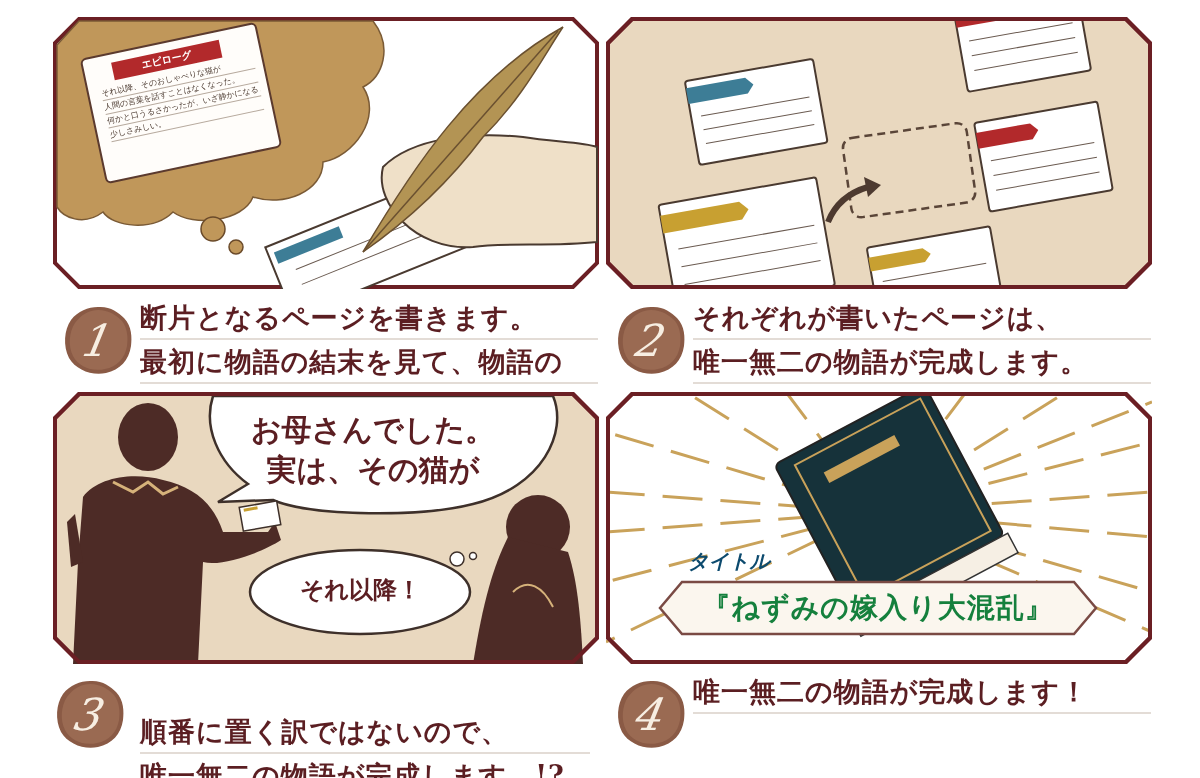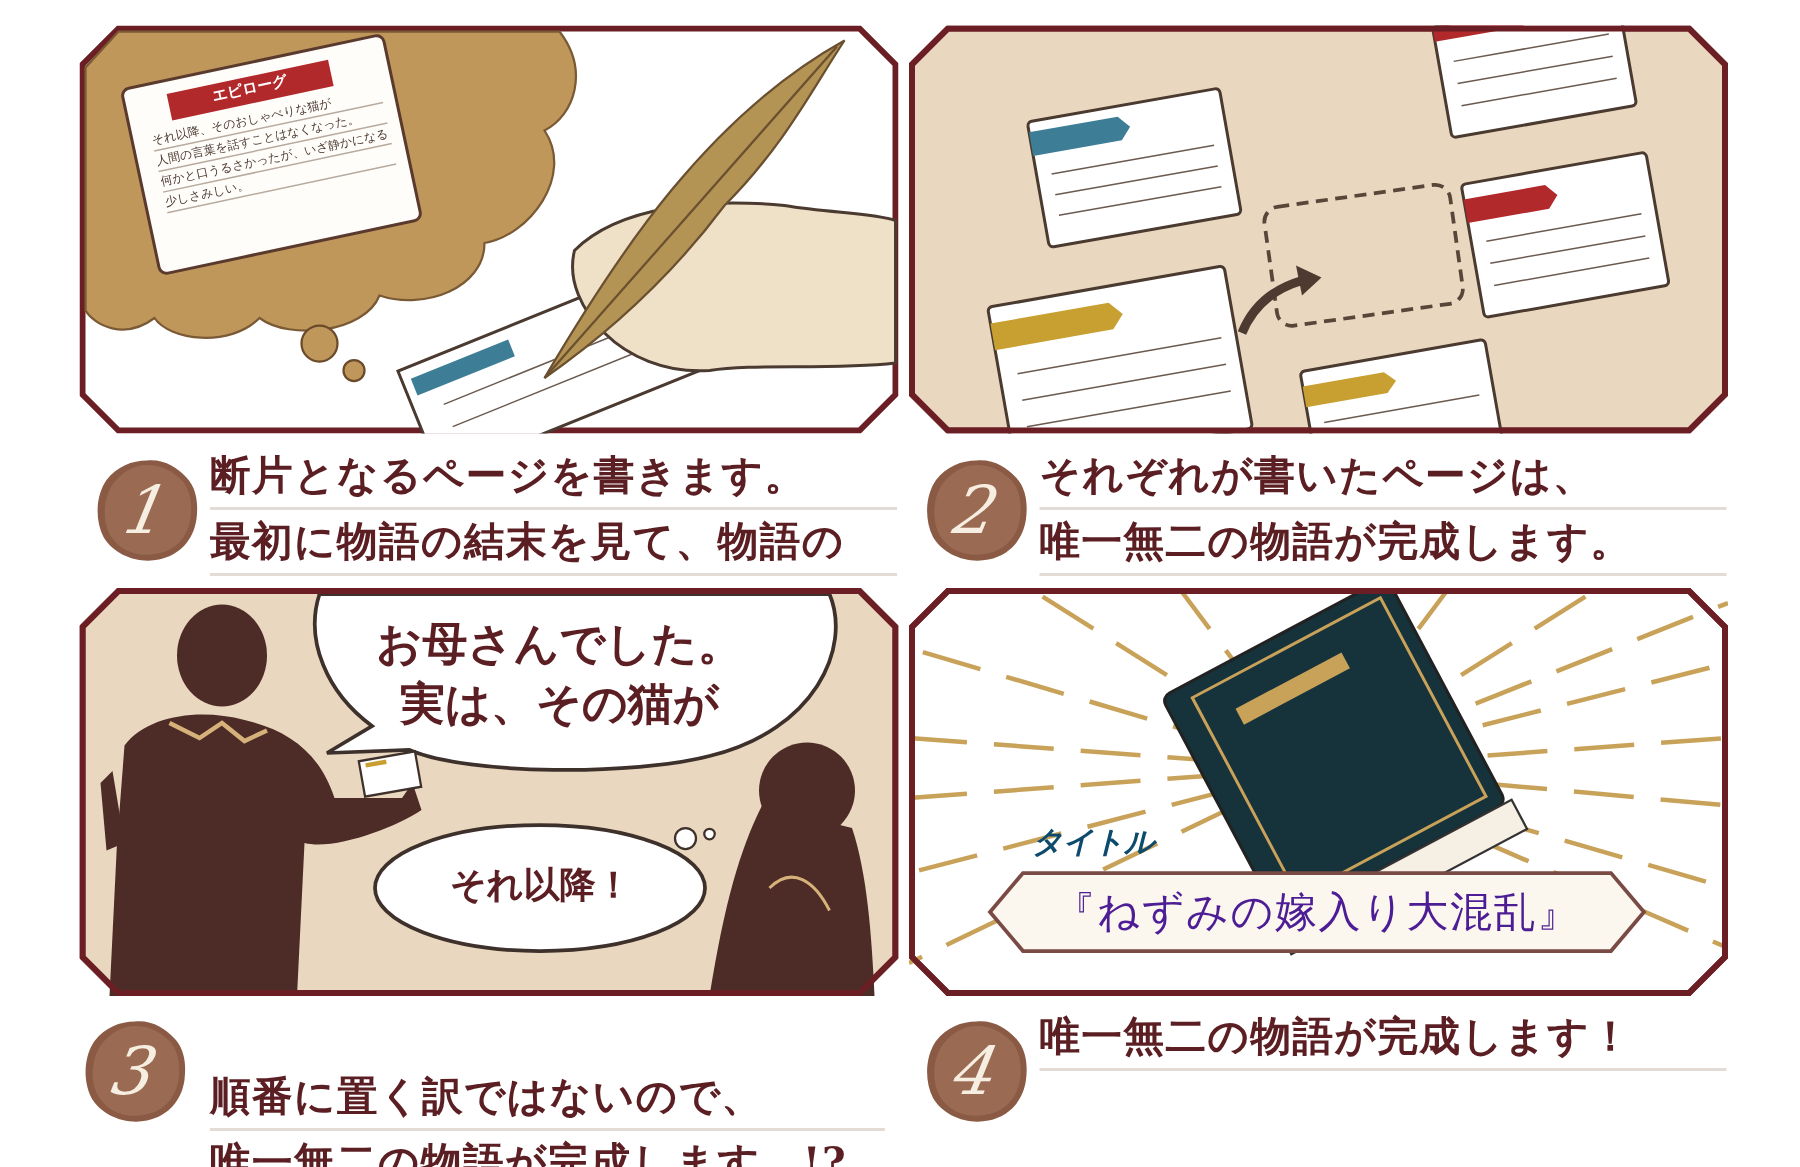--- a/index.html
+++ b/index.html
@@ -61,21 +61,21 @@
   }
   .card-line { border-bottom: 1px solid #b7aa9e; white-space: nowrap; overflow: hidden; }
 
   .title-banner {
     position: absolute; left: 52px; top: 188px; width: 440px; height: 56px;
   }
   .title-banner svg { position: absolute; left: 0; top: 0; width: 100%; height: 100%; }
   .title-text {
     position: absolute; left: 0; top: 0; width: 100%; height: 100%;
     display: flex; align-items: center; justify-content: center;
-    font-size: 28px; font-weight: normal; color: #4c1d95; letter-spacing: 1px;
+    font-size: 28px; font-weight: bold; color: #15803d; letter-spacing: 1px;
   }
   .title-label {
     position: absolute; left: 82px; top: 156px; font-size: 20px; font-style: italic; color: #0c4a6e; font-weight: bold;
   }
 </style>
 </head>
 <body>
 
 <div class="panel" id="p1">
   <svg class="frame" viewBox="0 0 546 272">

